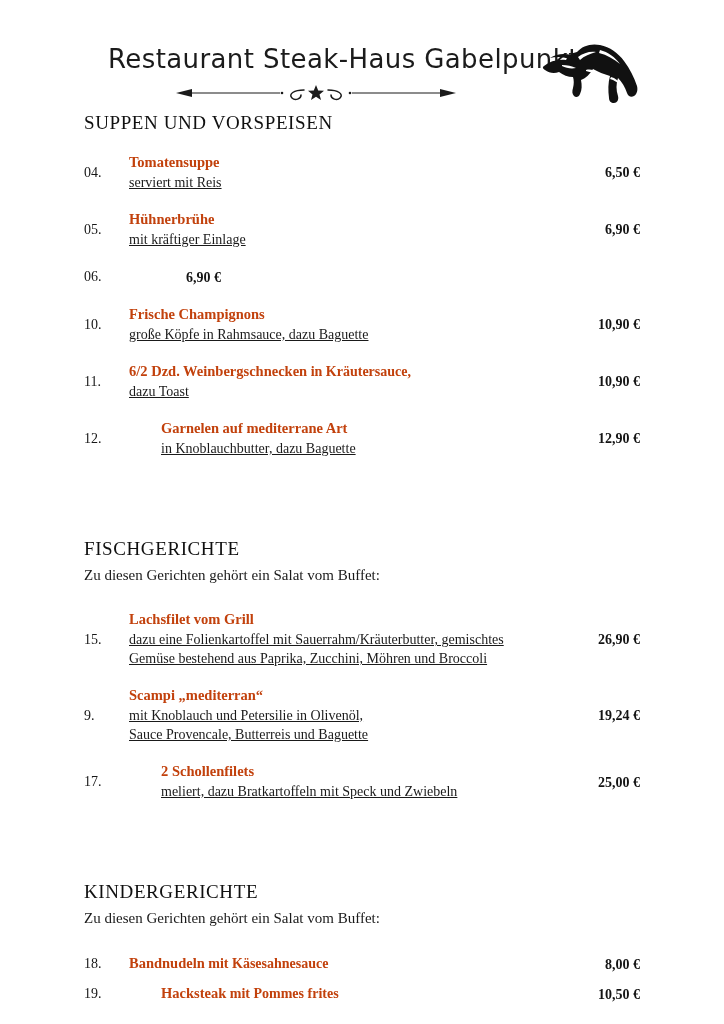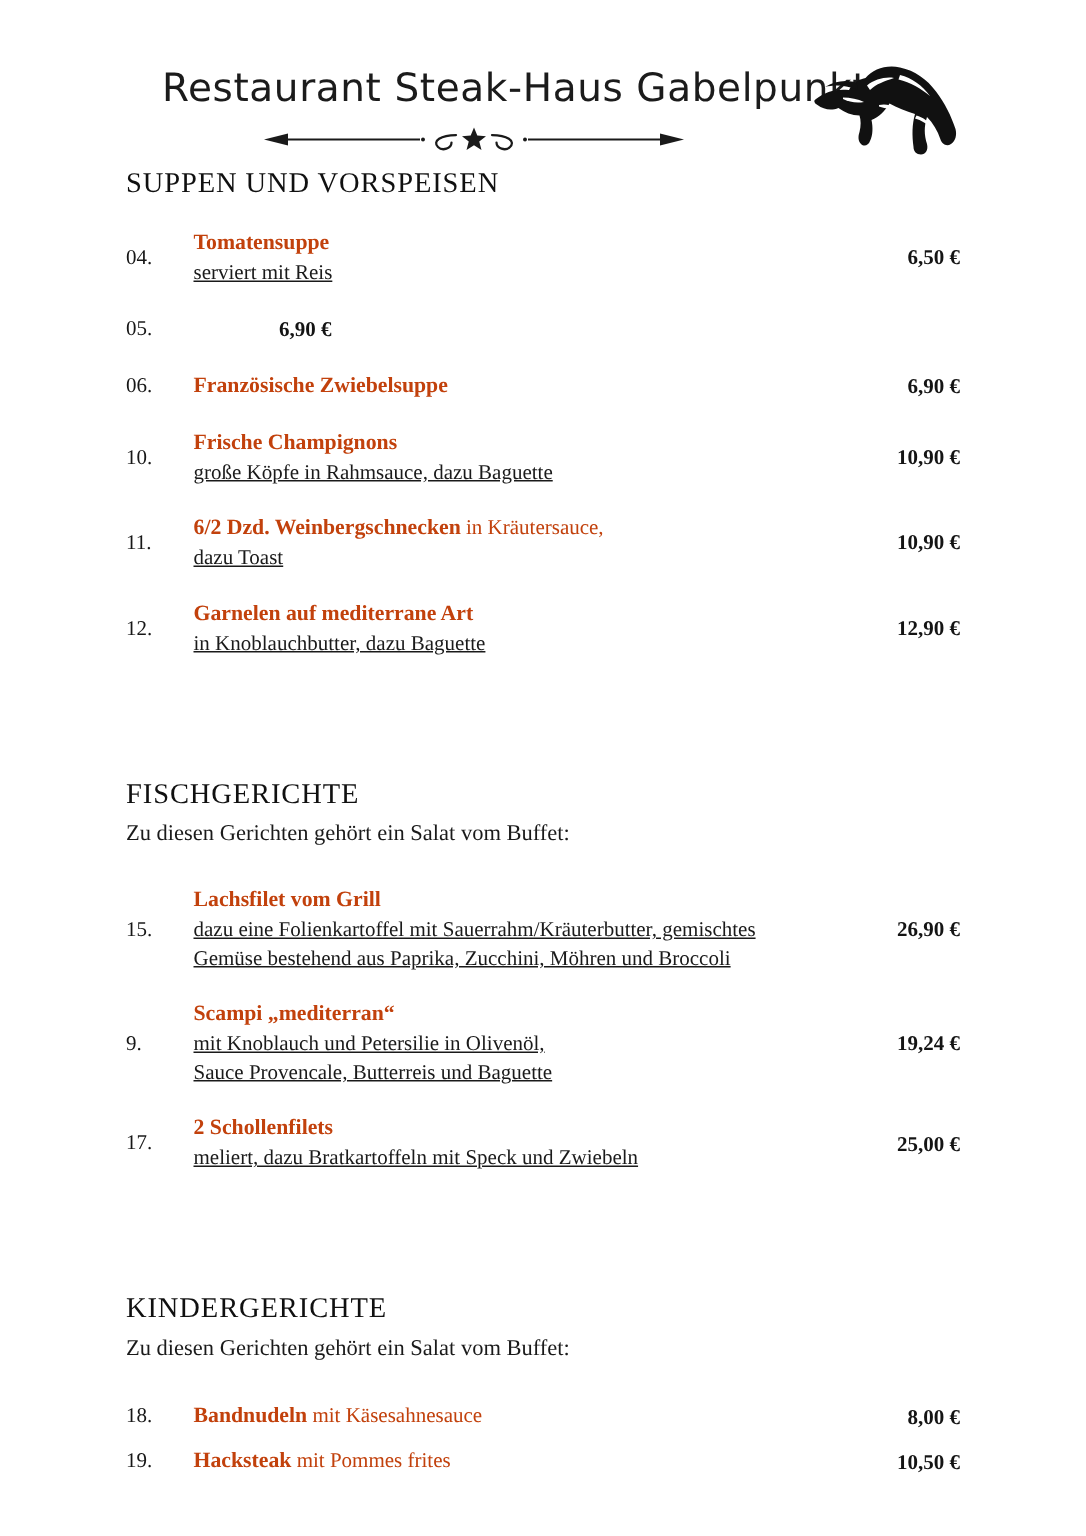--- a/index.html
+++ b/index.html
@@ -89,21 +89,21 @@
   .section-note + .items {
     margin-top: 26px;
   }
 
   .item {
     display: flex;
     align-items: center;
     margin-bottom: 18px;
   }
   .item.tight { margin-bottom: 10px; }
-  .item:last-child { margin-bottom: 0; }
+  .item:last-child { margin-bottom: 0; gap: 32px; }
 
   .item-num {
     width: 45px;
     flex: 0 0 45px;
     font-size: 14px;
     color: #171717;
     line-height: 18px;
     padding-top: 1px;
   }
   .item-body {
@@ -111,21 +111,21 @@
     padding-right: 12px;
     min-width: 0;
   }
   .item-name {
     font-size: 14.5px;
     font-weight: bold;
     color: #c2410c;
     line-height: 19px;
   }
   .item-name .suffix {
-    font-weight: normal;
+    font-weight: bold;
     font-size: 14px;
   }
   .item-desc {
     font-size: 14px;
     font-weight: normal;
     color: #1a1a1a;
     line-height: 19px;
     margin-top: 1px;
     white-space: pre-line;
     text-decoration: underline;
@@ -199,27 +199,28 @@
           <div class="item">
             <div class="item-num">04.</div>
             <div class="item-body">
               <div class="item-name"><span>Tomatensuppe</span></div>
               <div class="item-desc">serviert mit Reis</div>
             </div>
             <div class="item-price">6,50 €</div>
           </div>
           <div class="item">
             <div class="item-num">05.</div>
+            <div class="item-body">
+              <div class="item-name"><span>Hühnerbrühe</span></div>
+              <div class="item-desc">mit kräftiger Einlage</div>
+            </div>
             <div class="item-price">6,90 €</div>
           </div>
           <div class="item">
             <div class="item-num">06.</div>
-            <div class="item-body">
-              <div class="item-name"><span>Französische Zwiebelsuppe</span></div>
-            </div>
             <div class="item-price">6,90 €</div>
           </div>
           <div class="item">
             <div class="item-num">10.</div>
             <div class="item-body">
               <div class="item-name"><span>Frische Champignons</span></div>
               <div class="item-desc">große Köpfe in Rahmsauce, dazu Baguette</div>
             </div>
             <div class="item-price">10,90 €</div>
           </div>

